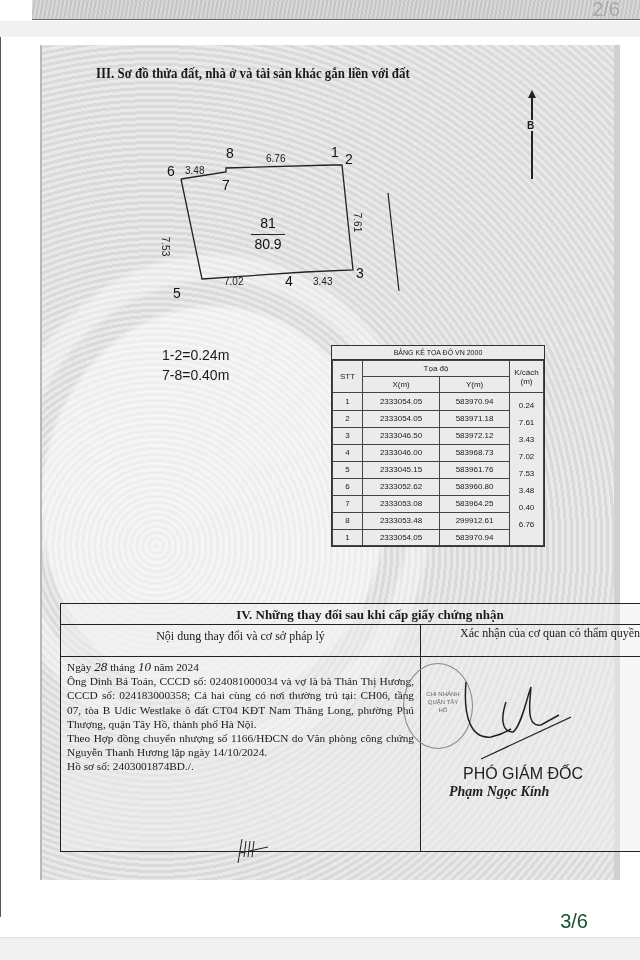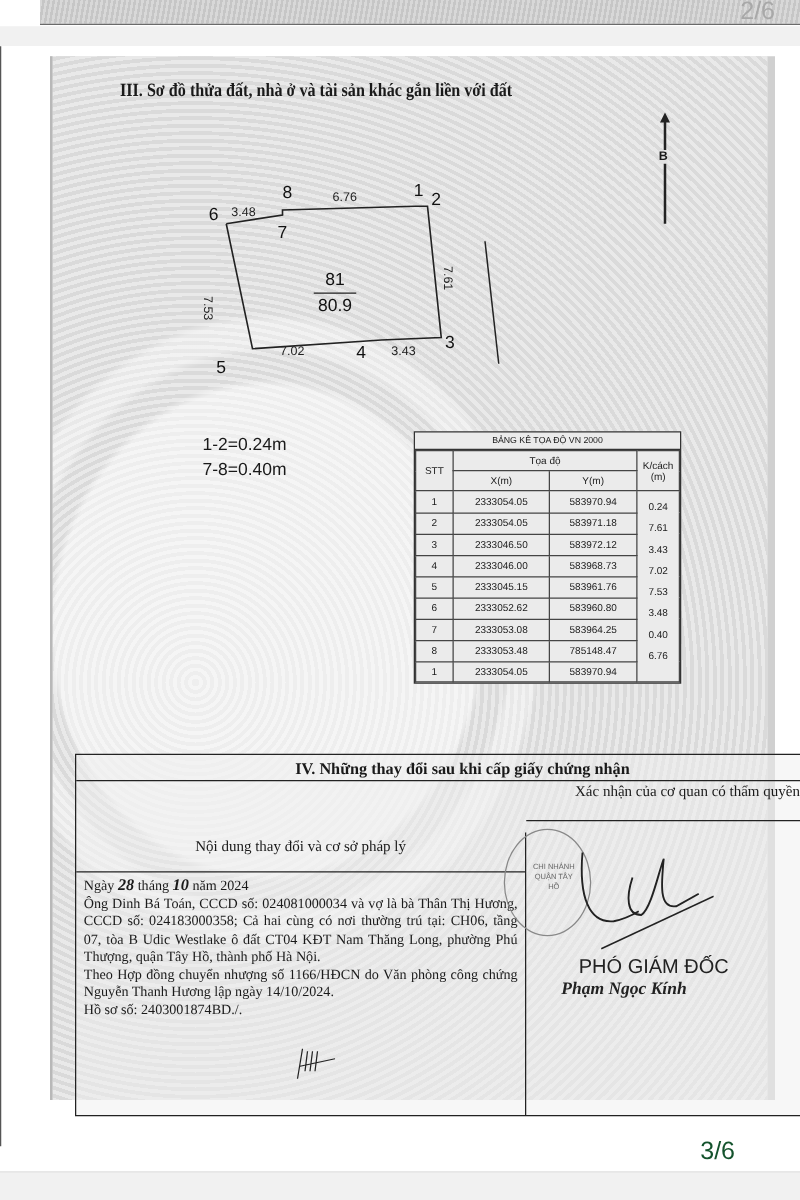--- a/index.html
+++ b/index.html
@@ -55,27 +55,27 @@
   .coord-table .ct-title { text-align: center; height: 14px; line-height: 14px; border-bottom: 1px solid #333; font-size: 7px; }
   .coord-table table { width: 100%; border-collapse: collapse; }
   .coord-table td, .coord-table th { border: 1px solid #444; font-weight: normal; text-align: center; height: 16px; padding: 0 2px; }
   .coord-table th { font-size: 8px; }
   .coord-table td.dist { border-top: none; border-bottom: none; vertical-align: top; padding-top: 8px; }
 
   
   .sec4 { position: absolute; left: 18px; top: 558px; width: 620px; border: 1.5px solid #222; background: rgba(240,240,240,0.5); }
   .sec4 .sec4-title { text-align: center; font-weight: bold; font-size: 13px; height: 21px; line-height: 21px; border-bottom: 1.5px solid #222; }
   .sec4 .cols { display: flex; }
-  .sec4 .left { width: 360px; border-right: 1.5px solid #222; margin-top: 41px; }
+  .sec4 .left { width: 360px; border-right: 1.5px solid #222; }
   .sec4 .right { flex: 1; position: relative; }
   .sec4 .col-head { font-size: 12px; text-align: center; border-bottom: 1.5px solid #222; height: 32px; line-height: 16px; }
   .sec4 .left .col-head { line-height: 22px; }
   .sec4 .body-text { padding: 3px 6px 6px 6px; font-size: 11.3px; line-height: 14.2px; height: 194px; text-align: justify; }
   .sec4 .body-text p { margin: 0; }
-  .sec4 .hand { font-family: "Liberation Serif", serif; font-style: italic; font-size: 13px; font-weight: bold; }
+  .sec4 .hand { font-family: "Liberation Serif", serif; font-style: italic; font-size: 13px; }
   .sec4 .right-body { height: 194px; position: relative; }
 
   .stamp { position: absolute; left: -18px; top: 6px; width: 70px; height: 86px; border: 1.5px solid #888; border-radius: 50%; }
   .stamp .stamp-txt { position: absolute; left: 22px; top: 26px; font-family: "Liberation Sans", sans-serif; font-size: 6px; color: #666; text-align: center; width: 34px; line-height: 8px; }
   .signature { position: absolute; left: 40px; top: 20px; }
   .position-title { position: absolute; left: 42px; top: 108px; font-family: "Liberation Sans", sans-serif; font-size: 16px; color: #222; }
   .signer-name { position: absolute; left: 28px; top: 127px; font-family: "Liberation Serif", serif; font-style: italic; font-weight: bold; font-size: 14px; color: #222; }
   .initials { position: absolute; left: 200px; top: 200px; }
 
   .page-indicator { position: absolute; right: 52px; top: 910px; font-family: "Liberation Sans", sans-serif; font-size: 20px; color: #14532d; }
@@ -184,21 +184,21 @@
       </tr>
       <tr>
         <td>7</td>
         <td>2333053.08</td>
         <td>583964.25</td>
         <td class="dist">0.40</td>
       </tr>
       <tr>
         <td>8</td>
         <td>2333053.48</td>
-        <td>785148.47</td>
+        <td>299912.61</td>
         <td class="dist">6.76</td>
       </tr>
       <tr>
         <td>1</td>
         <td>2333054.05</td>
         <td>583970.94</td>
         <td class="dist" style="border-bottom:1px solid #444"></td>
       </tr>
     </tbody>
       </table>

